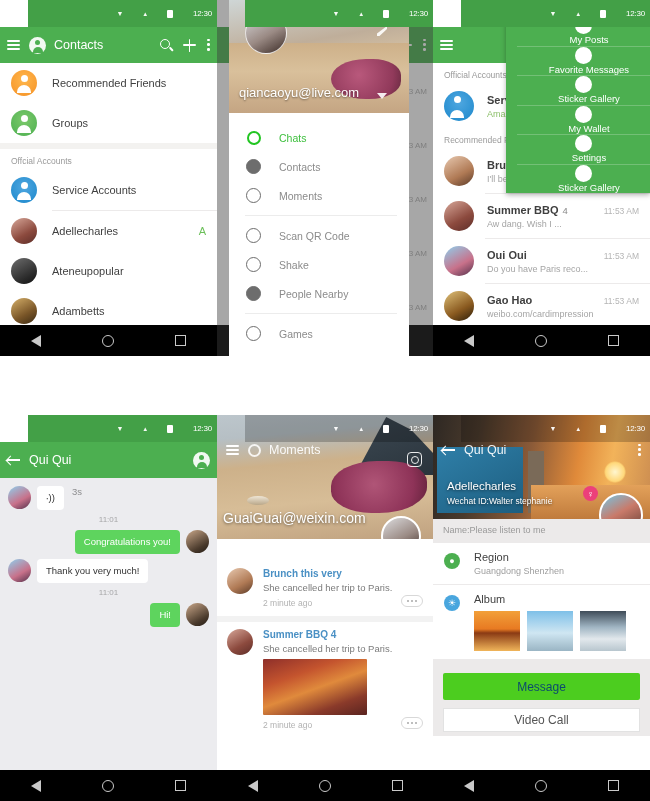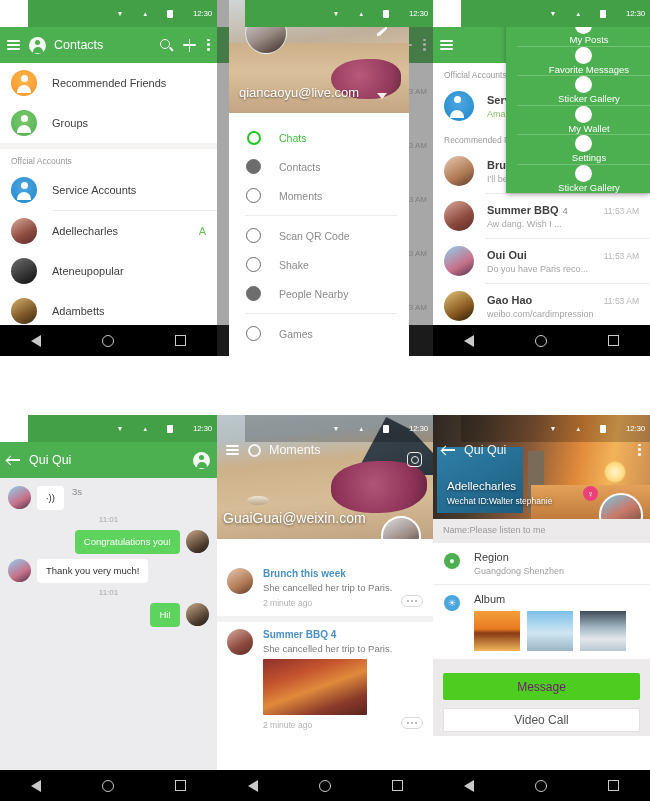--- a/index.html
+++ b/index.html
@@ -188,21 +188,21 @@
   .prof-ico.green { background:#4caf50; }
   .prof-ico.blue { background:#49a6de; }
   .prof-rbody { margin-left:14px; }
   .prof-rt { font-size:11px; color:#3f3f3f; }
   .prof-rs { font-size:9px; color:#9e9e9e; margin-top:3px; }
   .album-imgs { display:flex; gap:7px; margin-top:6px; }
   .album-imgs div { width:46px;height:40px; }
   .alb1 { background: linear-gradient(180deg,#f2a03a 0%,#e87a22 45%,#8a3a14 55%,#f0b55a 100%); }
   .alb2 { background: linear-gradient(180deg,#7ec0e8 0%,#cfe6f2 55%,#9ab5c4 100%); }
   .alb3 { background: linear-gradient(180deg,#3f4c58 0%,#9fb4c2 40%,#e2e8ec 70%,#b8c6ce 100%); }
-  .msg-btn { margin: 8px 10px; height: 27px; background:#4ccd1f; color:#701a75; border:none; width: calc(100% - 20px);
+  .msg-btn { margin: 8px 10px; height: 27px; background:#4ccd1f; color:#0c4a6e; border:none; width: calc(100% - 20px);
      border-radius:2px; font-size:12px; font-family:"Liberation Sans",sans-serif; cursor:pointer; }
   .vid-btn { margin: 0 10px; height: 24px; background:#fff; color:#555; border:1px solid #e2e2e2;
      width: calc(100% - 20px); font-size:12px; font-family:"Liberation Sans",sans-serif; }
   .grayzone { background:#eceaea; padding-bottom:4px; }
 
   
   .navbar { position:absolute; bottom:0; left:0; right:0; height: 31px; background:#000;
      display:flex; align-items:center; justify-content:space-around; }
   .nav-back { width:0;height:0;border-top:6px solid transparent;border-bottom:6px solid transparent;border-right:10px solid #c9c9c9; }
   .nav-home { width:12px;height:12px;border-radius:50%;border:1.4px solid #c9c9c9; }
@@ -570,21 +570,21 @@
         </span>
       <span style="margin-left:9px;width:13px;height:13px;border-radius:50%;border:2px solid rgba(255,255,255,.85)"></span>
       <span class="mtitle">Moments</span>
       <span class="mom-cam"></span>
     </div>
 
     <div class="feed">
       <div class="feed-item">
         <span class="feed-av av-ph6"></span>
         <span class="feed-body">
-          <div class="feed-name">Brunch this week</div>
+          <div class="feed-name">Brunch this very</div>
           <div class="feed-txt">She cancelled her trip to Paris.</div>
           <div class="feed-time">2 minute ago</div>
         </span>
         <span class="feed-more">
             <i></i>
             <i></i>
             <i></i>
           </span>
       </div>
       <div class="feed-sep"></div>

